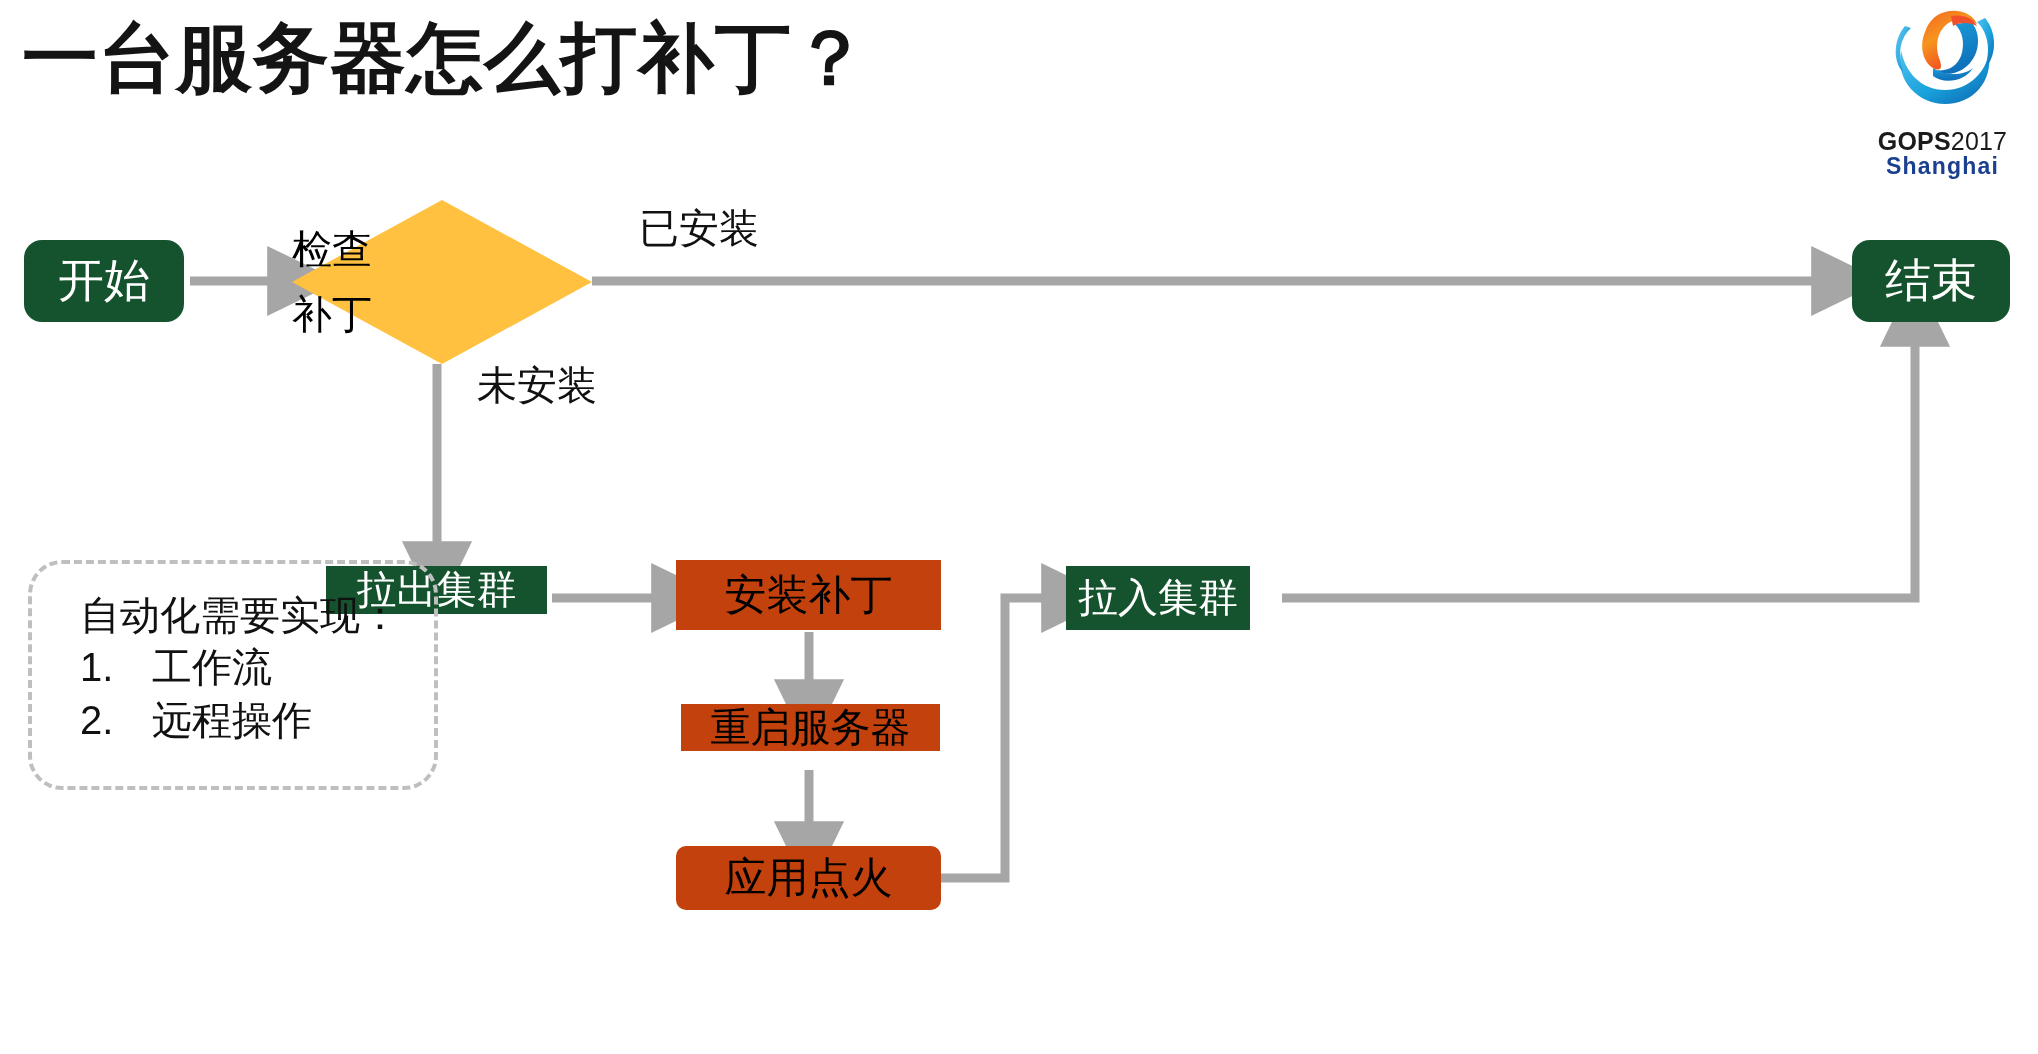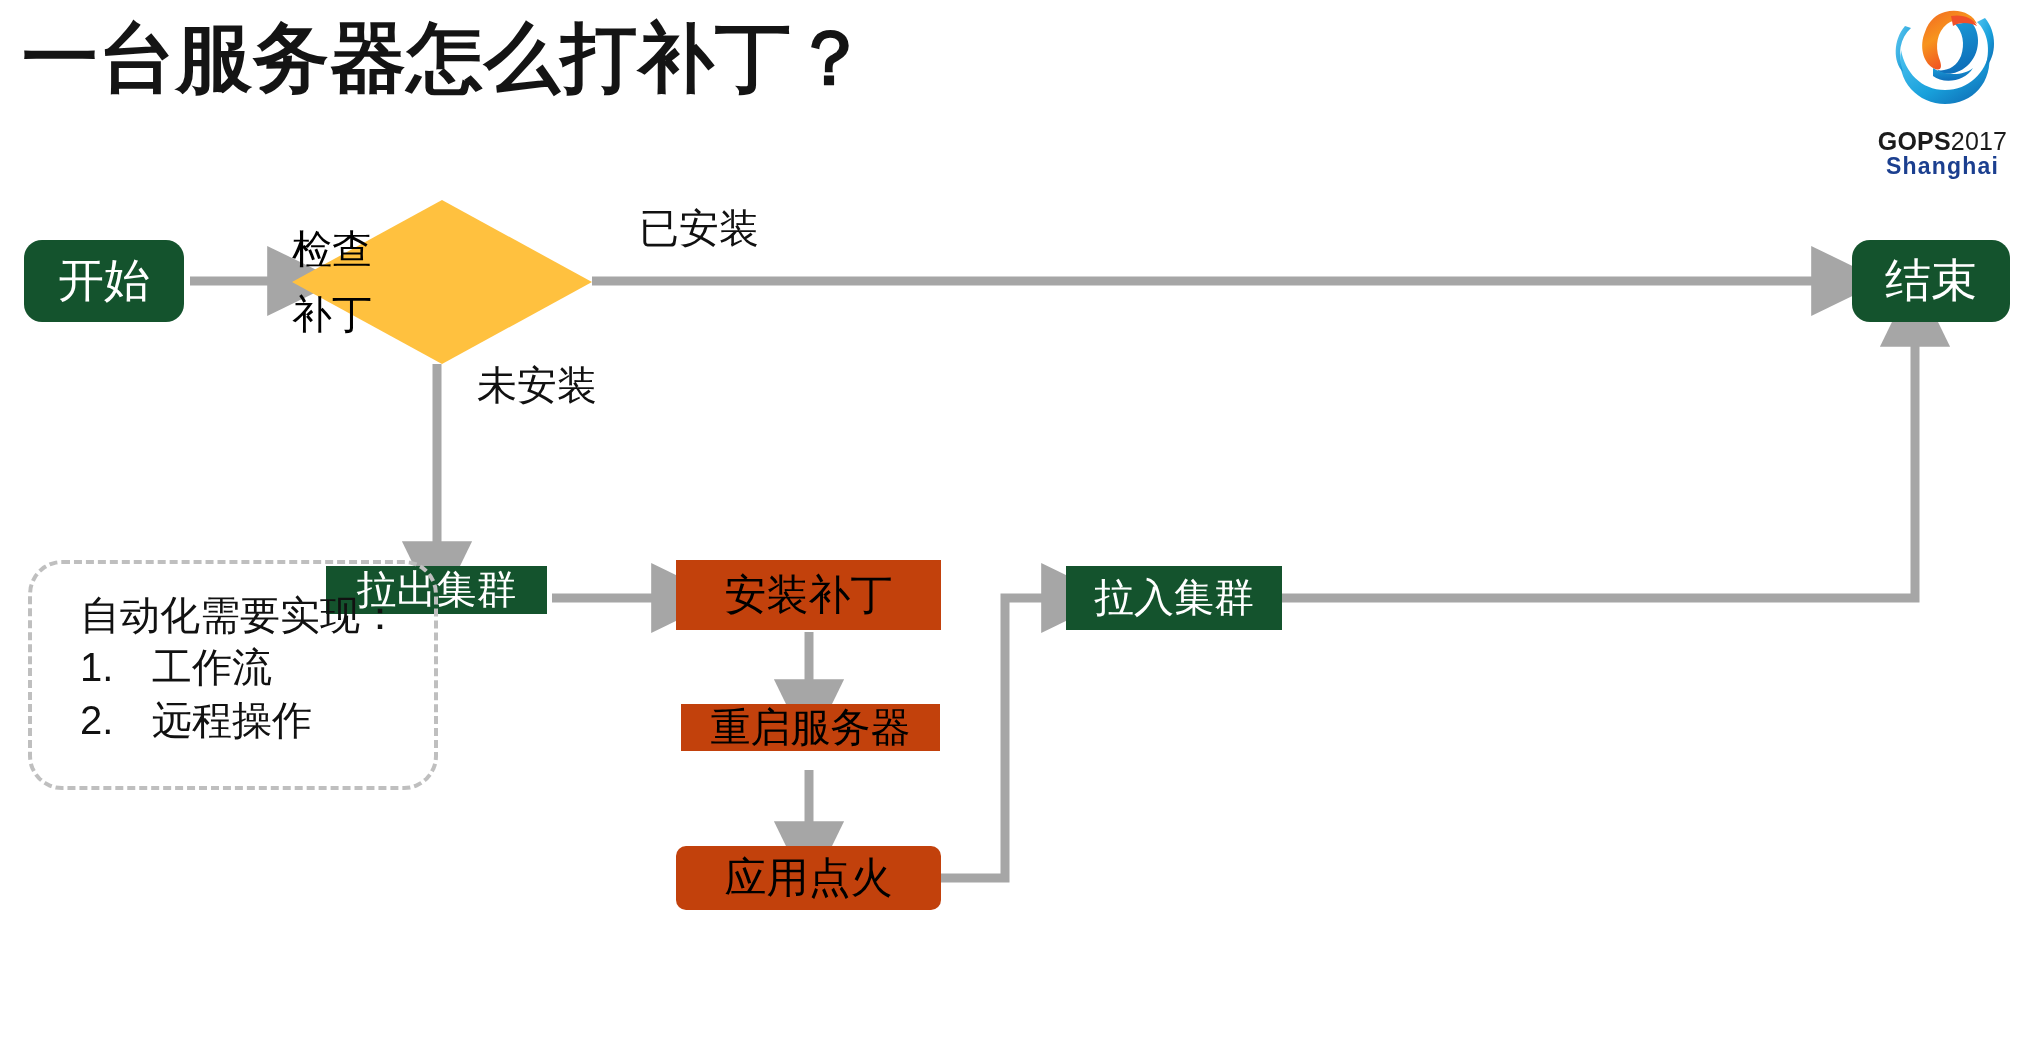--- a/index.html
+++ b/index.html
@@ -51,21 +51,21 @@
     line-height:1.08;
   }
   .node.teal{background:#14532d;color:#ffffff;}
   .node.orange{background:#c2410c;color:#000000;text-align:center;}
   .node.round{border-radius:18px;}
 
   #node-start{left:24px;  top:240px; width:160px;height:82px;font-size:46px;}
   #node-end{  left:1836px;top:240px; width:158px;height:82px;font-size:46px;margin-left:16px;}
   #node-pullout{left:326px; top:566px;width:221px;height:48px;font-size:40px;}
   #node-install{left:676px; top:560px;width:265px;height:70px;font-size:42px;}
-  #node-pullin{ left:1066px;top:566px;width:216px;height:64px;font-size:40px;}
+  #node-pullin{ left:1066px;top:566px;width:184px;height:64px;font-size:40px;}
   #node-reboot{ left:681px; top:704px;width:259px;height:47px;font-size:40px;}
   #node-ignite{ left:676px; top:846px;width:265px;height:64px;font-size:42px;border-radius:10px;}
 
   
   #node-decision{
     position:absolute;
     left:292px; top:200px;
     width:300px; height:164px;
   }
   #node-decision .dia{

